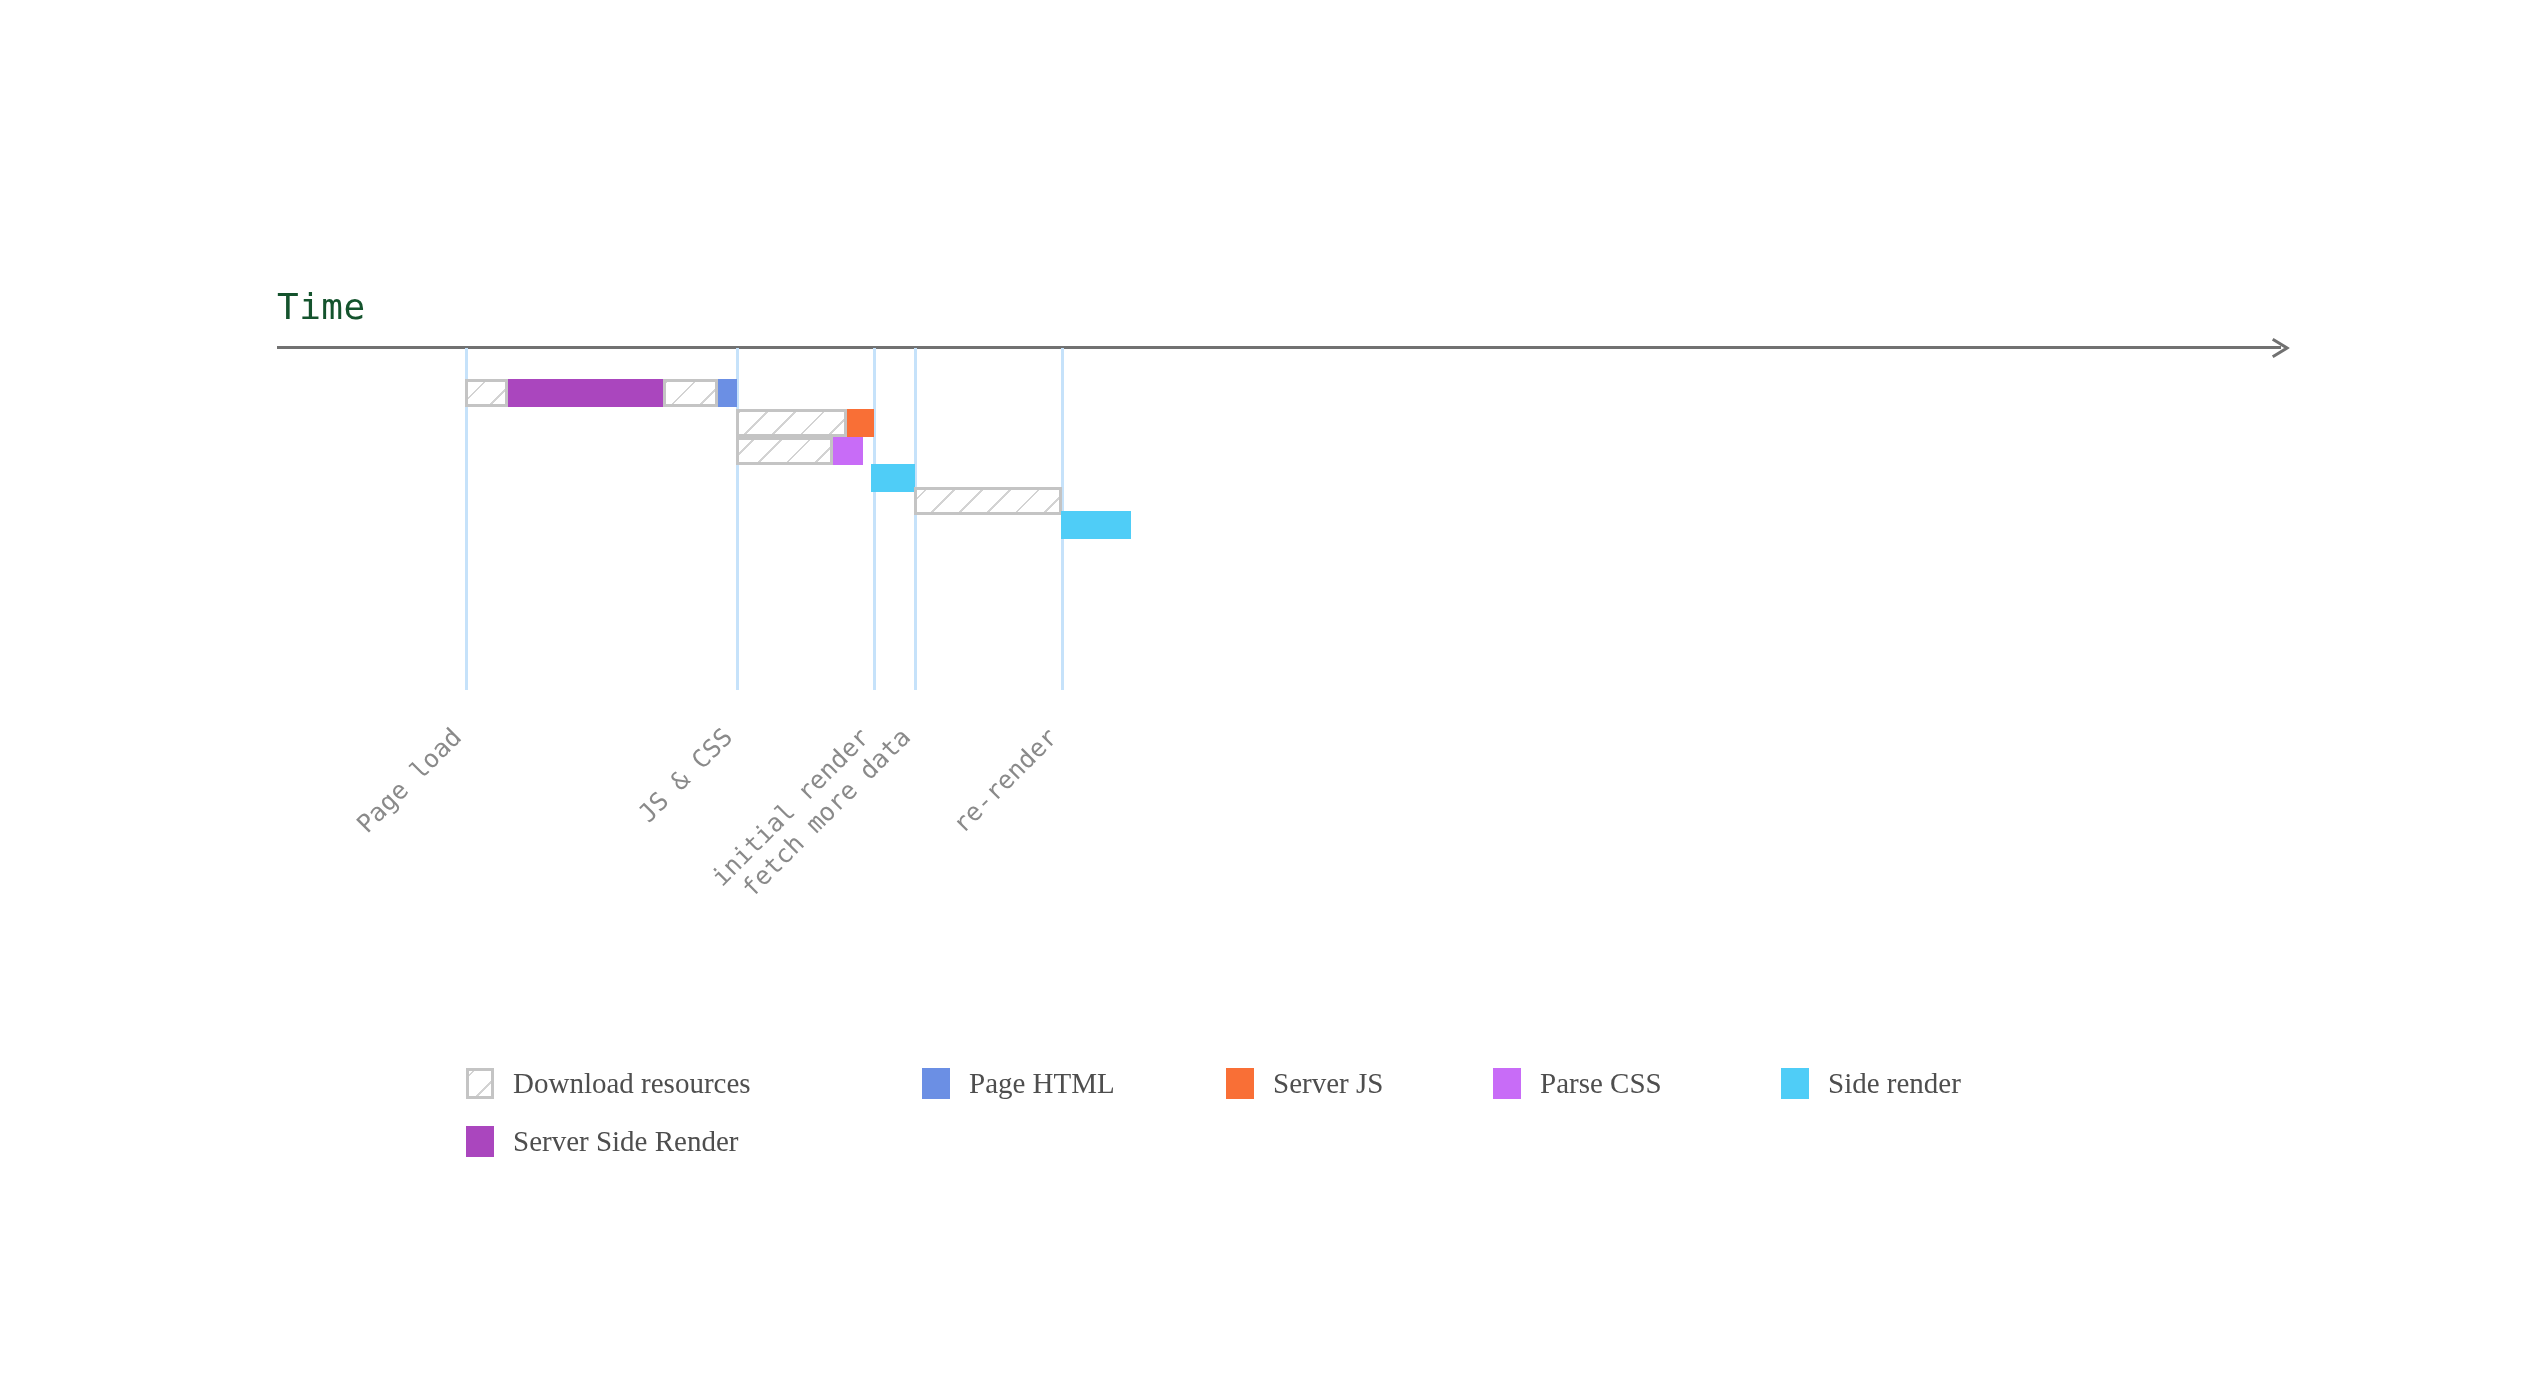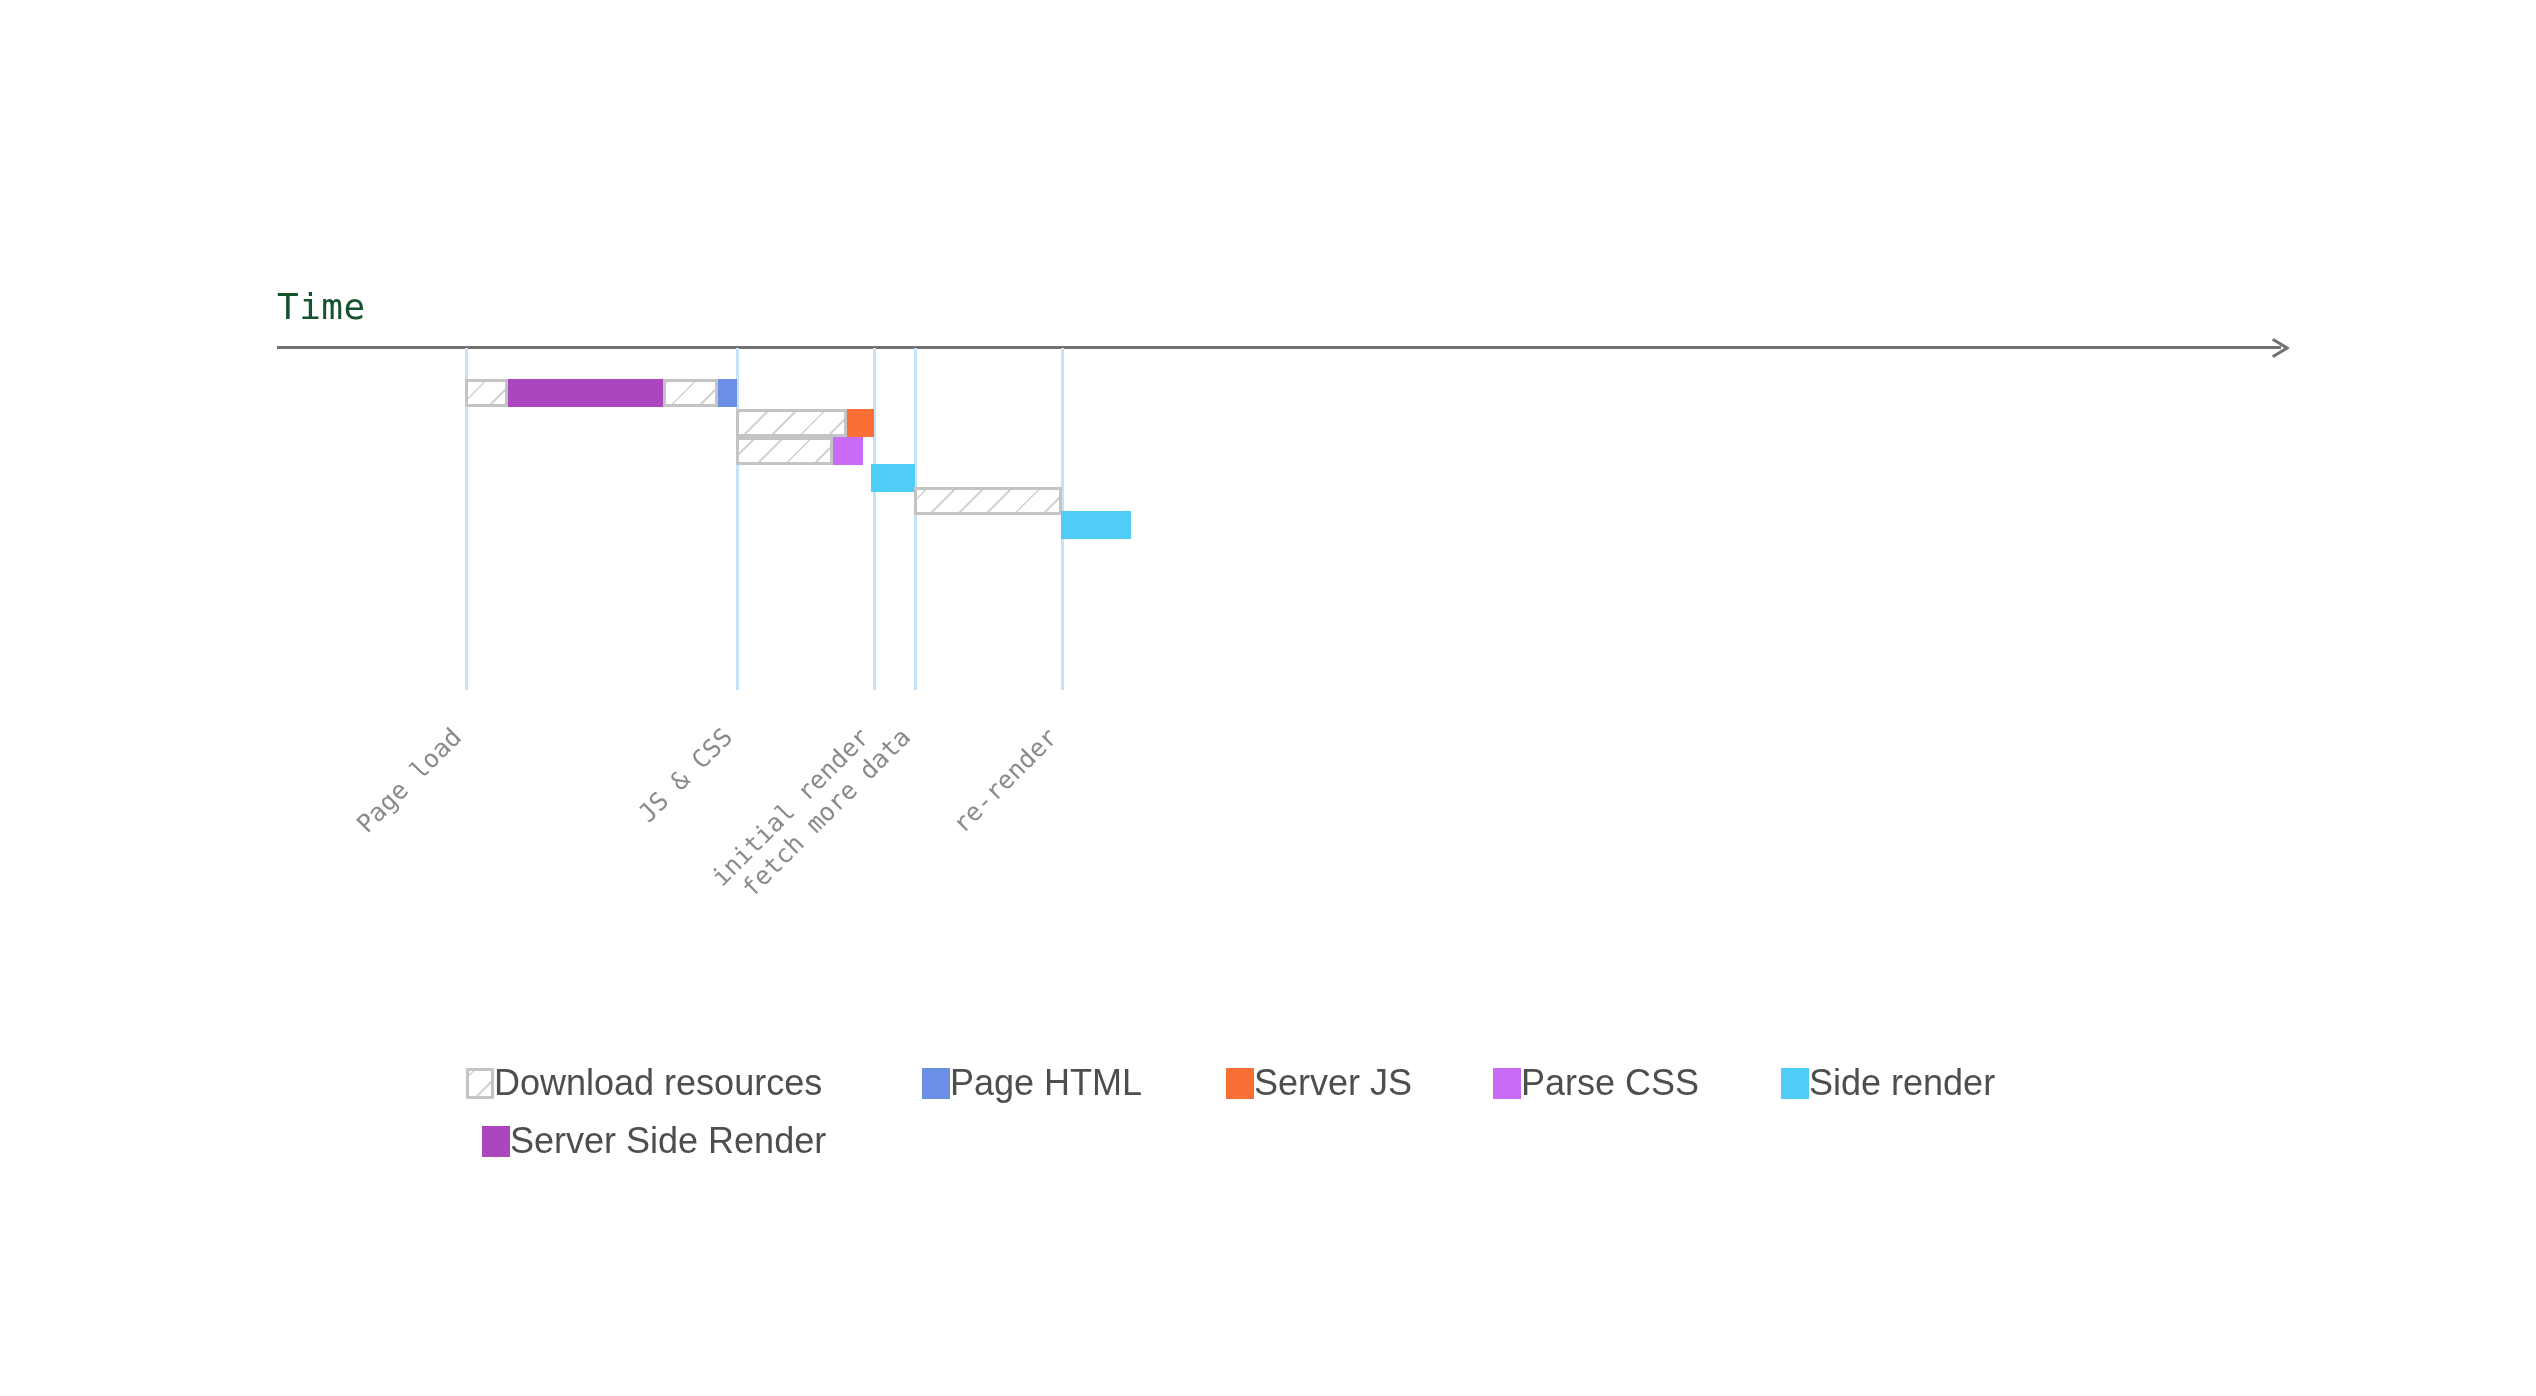--- a/index.html
+++ b/index.html
@@ -122,24 +122,25 @@
     background-image: repeating-linear-gradient(
        -45deg,
        rgba(196,196,196,0) 0px,
        rgba(196,196,196,0) 9px,
        rgba(196,196,196,0.75) 9px,
        rgba(196,196,196,0.75) 11px,
        rgba(196,196,196,0) 11px,
        rgba(196,196,196,0) 20px);
   }
   .legend-label {
-    font-size: 36px;
+    margin-left: 19px;
+    font-size: 29px;
     color: #4e4e4e;
     white-space: nowrap;
-    font-family: Liberation Sans, sans-serif;
+    font-family: Liberation Serif, serif;
   }
 </style>
 </head>
 <body>
 
 <div id="stage">
 
   <div id="chart-title">Time</div>
 
   <div id="axis-line"></div>
@@ -202,20 +203,20 @@
         <div class="legend-item" style="position: absolute; left: 1015px; top: 0px; padding-left: 12px;">
           <span class="legend-swatch" style="background: rgb(200, 108, 247);"></span>
           <span class="legend-label">Parse CSS</span>
         </div>
         <div class="legend-item" style="position: absolute; left: 1315px; top: 0px;">
           <span class="legend-swatch" style="background: rgb(79, 205, 247);"></span>
           <span class="legend-label">Side render</span>
         </div>
       </div>
       <div class="legend-row" style="position: relative;">
-        <div class="legend-item" style="position: absolute; left: 16px; top: 0px;">
+        <div class="legend-item" style="position: absolute; left: 0px; top: 0px;">
           <span class="legend-swatch" style="background: rgb(170, 70, 190);"></span>
           <span class="legend-label">Server Side Render</span>
         </div>
       </div>
     </div>
 
 </div>
 
 </body></html>

